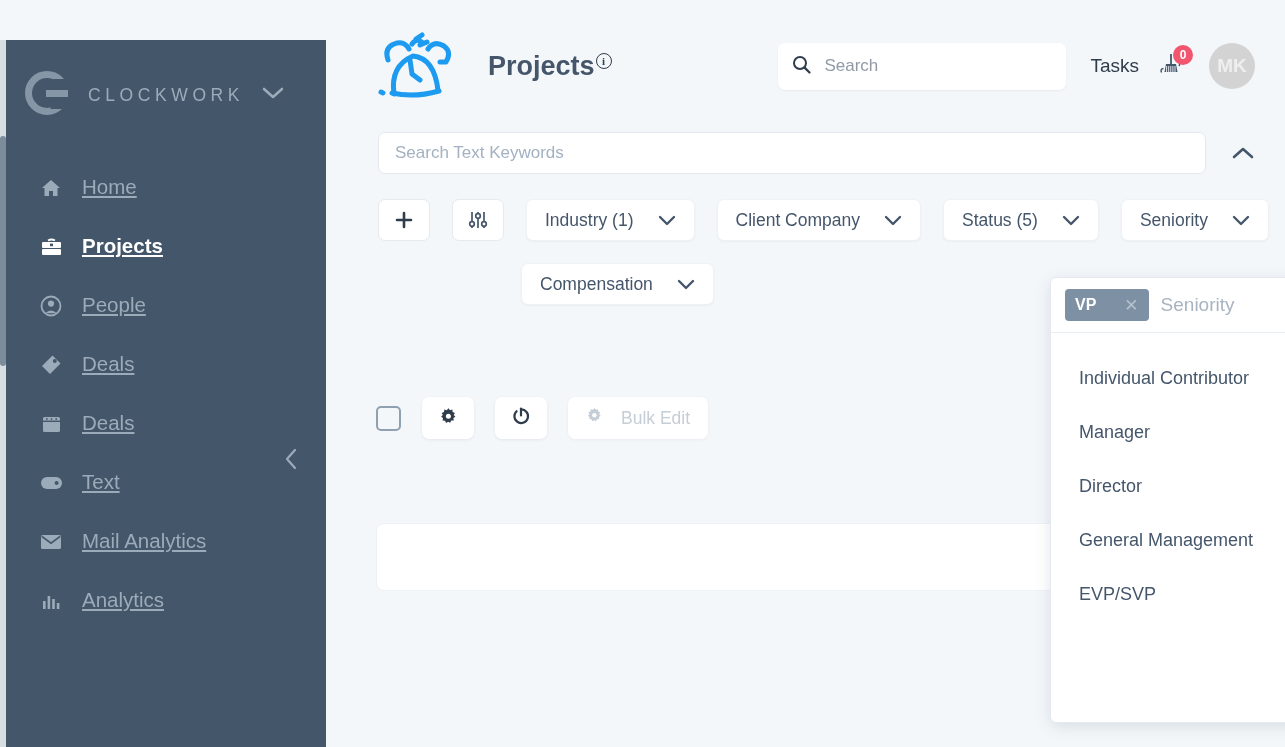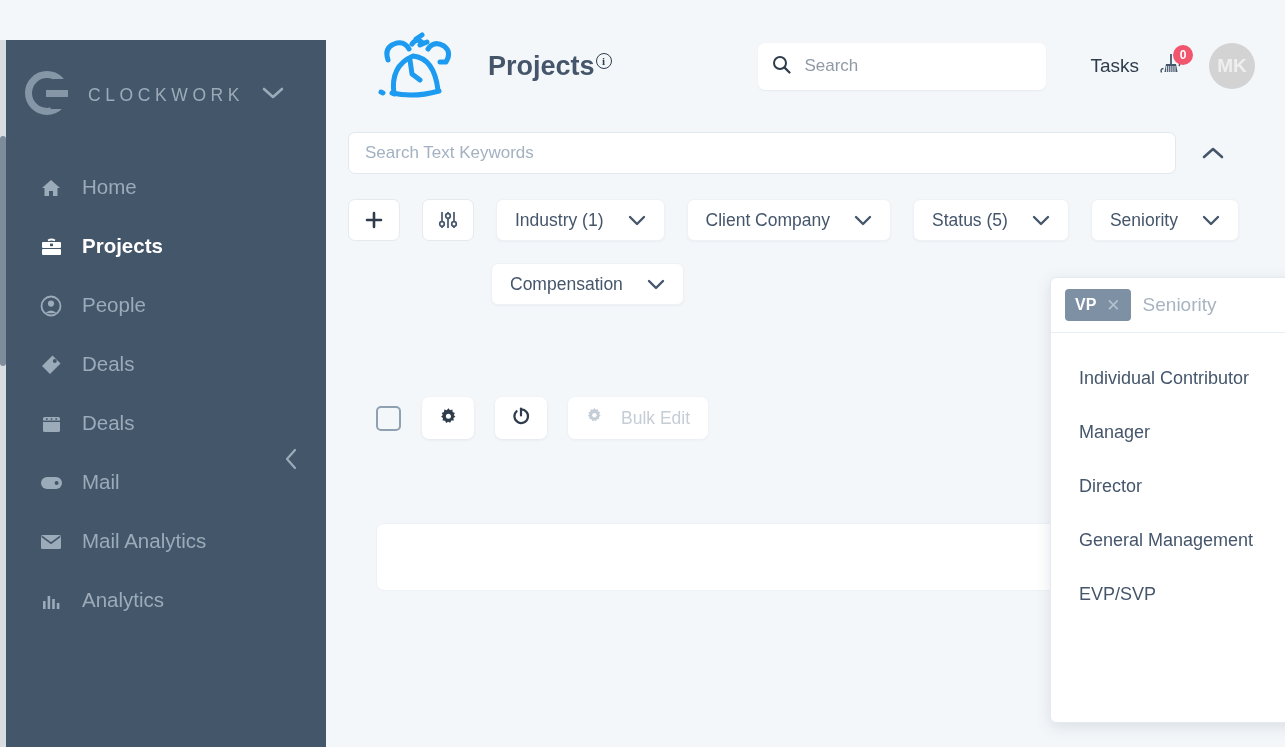--- a/index.html
+++ b/index.html
@@ -51,21 +51,21 @@
     font-weight: 400; margin-left: 16px; white-space: nowrap;
   }
   .brand-caret {
     margin-left: 18px; color: #9cabb9;
   }
 
   .nav { margin-top: 8px; }
   .nav-item {
     display: flex; align-items: center;
     height: 59px; padding-left: 36px;
-    color: #9cabb9; font-size: 20.5px; cursor: pointer;
+    color: #9cabb9; font-size: 20.5px; cursor: pointer; text-decoration: underline;
   }
   .nav-item.active { color: #ffffff; font-weight: 600; }
   .nav-ico {
     width: 30px; height: 26px; flex: 0 0 30px;
     display: flex; align-items: center; justify-content: center;
     margin-right: 16px;
   }
   .nav-ico svg { display: block; }
   .nav-label { line-height: 1; }
 
@@ -105,21 +105,21 @@
   .search-box {
     width: 288px; height: 47px; background: #fff;
     border-radius: 7px; display: flex; align-items: center;
     padding: 0 14px; box-shadow: 0 1px 2px rgba(40,60,80,.07);
     cursor: text;
   }
   .search-box .ph {
     color: #8f9aa6; font-size: 17px; margin-left: 13px;
   }
   .tasks-label {
-    color: #2e3c4c; font-size: 19px; margin-left: 44px; cursor: pointer;
+    color: #2e3c4c; font-size: 19px; margin-left: 24px; cursor: pointer;
   }
   .broom-wrap {
     position: relative; margin-left: 14px; width: 36px; height: 36px;
     display: flex; align-items: center; justify-content: center;
     cursor: pointer;
   }
   .badge-count {
     position: absolute; right: -4px; top: -3px;
     min-width: 20px; height: 20px; border-radius: 10px;
     background: #f2566e; color: #fff; font-size: 12px; font-weight: 700;
@@ -127,21 +127,21 @@
     padding: 0 5px;
   }
   .avatar {
     width: 46px; height: 46px; border-radius: 50%;
     background: #d3d3d3; color: #efefef;
     display: flex; align-items: center; justify-content: center;
     font-size: 19px; font-weight: 600; margin-left: 20px; cursor: pointer;
   }
 
   
-  .filter-area { padding: 0 0 0 22px; position: relative; }
+  .filter-area { padding: 0 0 0 52px; position: relative; }
   .kw-row { display: flex; align-items: center; }
   .kw-input {
     width: 828px; height: 42px; background: #fff;
     border: 1px solid #e2e8ee; border-radius: 7px;
     display: flex; align-items: center; padding: 0 16px;
     color: #a3b1c0; font-size: 17px; cursor: text;
   }
   .kw-collapse {
     margin-left: 24px; color: #45566b; cursor: pointer;
     width: 26px; height: 26px; display: flex;
@@ -215,21 +215,21 @@
     background: #fff; border: 1px solid #e4eaf0; border-radius: 6px;
     box-shadow: 0 4px 16px rgba(40,60,80,.13);
     z-index: 20; display: flex; flex-direction: column;
   }
   .dd-head {
     height: 55px; display: flex; align-items: center;
     padding: 0 14px; border-bottom: 1px solid #e9eef3; gap: 12px;
   }
   .dd-chip {
     height: 32px; background: #7d90a4; border-radius: 4px;
-    display: flex; align-items: center; padding: 0 10px; gap: 10px;
+    display: flex; align-items: center; padding: 0 10px; gap: 28px;
   }
   .dd-chip .tx { color: #fff; font-size: 16px; font-weight: 700; }
   .dd-chip .xx { color: #b3c1cd; font-size: 17px; cursor: pointer; line-height: 1; }
   .dd-ph { color: #a8b4c1; font-size: 19px; }
 
   .dd-list {
     flex: 1 1 auto; position: relative; overflow: hidden;
     padding-top: 18px;
   }
   .dd-opt {
@@ -327,21 +327,21 @@
         <span class="nav-label">Deals</span>
       </div>
 
       <div class="nav-item">
         <span class="nav-ico">
           <svg width="23" height="14" viewBox="0 0 23 14">
             <rect x="1" y="1" width="21" height="12" rx="6" fill="#9cabb9"></rect>
             <circle cx="16.6" cy="7" r="2" fill="#44566a"></circle>
           </svg>
         </span>
-        <span class="nav-label">Mail</span>
+        <span class="nav-label">Text</span>
       </div>
 
       <div class="nav-item">
         <span class="nav-ico">
           <svg width="22" height="16" viewBox="0 0 22 16">
             <rect x="1" y="1" width="20" height="14" rx="1.6" fill="#9cabb9"></rect>
             <path d="M1.8 2.4 L11 9.2 L20.2 2.4" stroke="#44566a" stroke-width="1.8" fill="none"></path>
           </svg>
         </span>
         <span class="nav-label">Mail Analytics</span>

